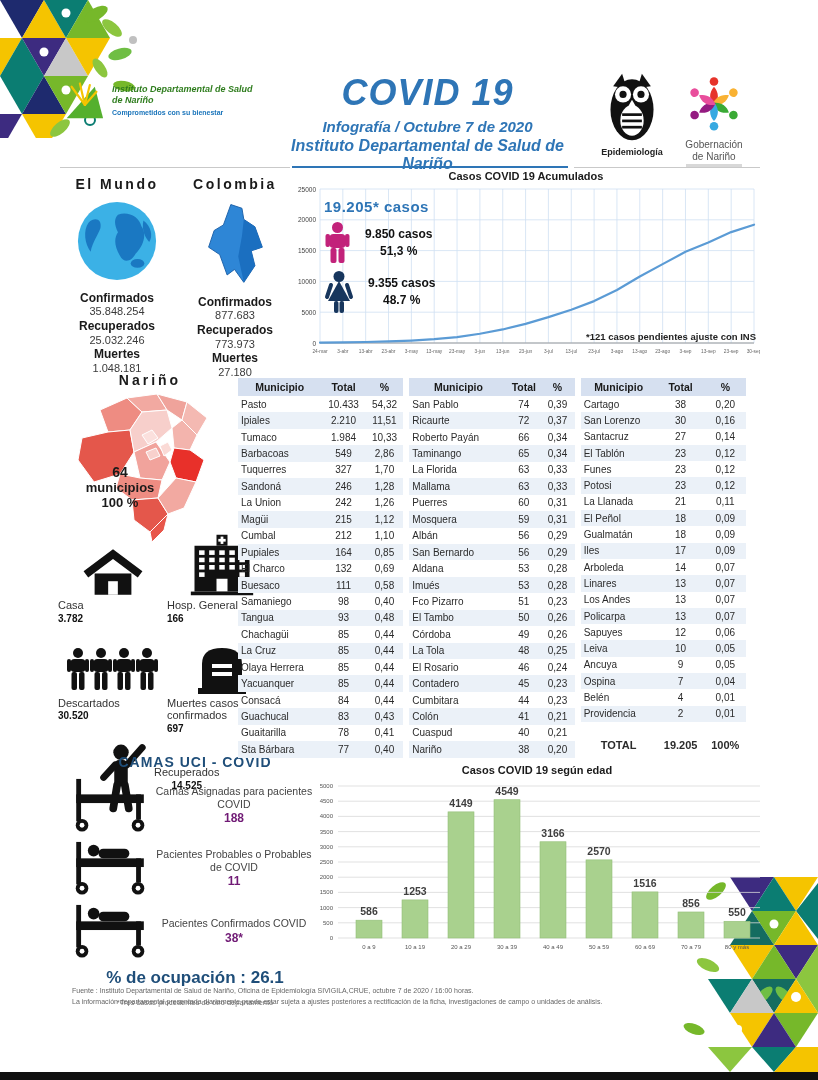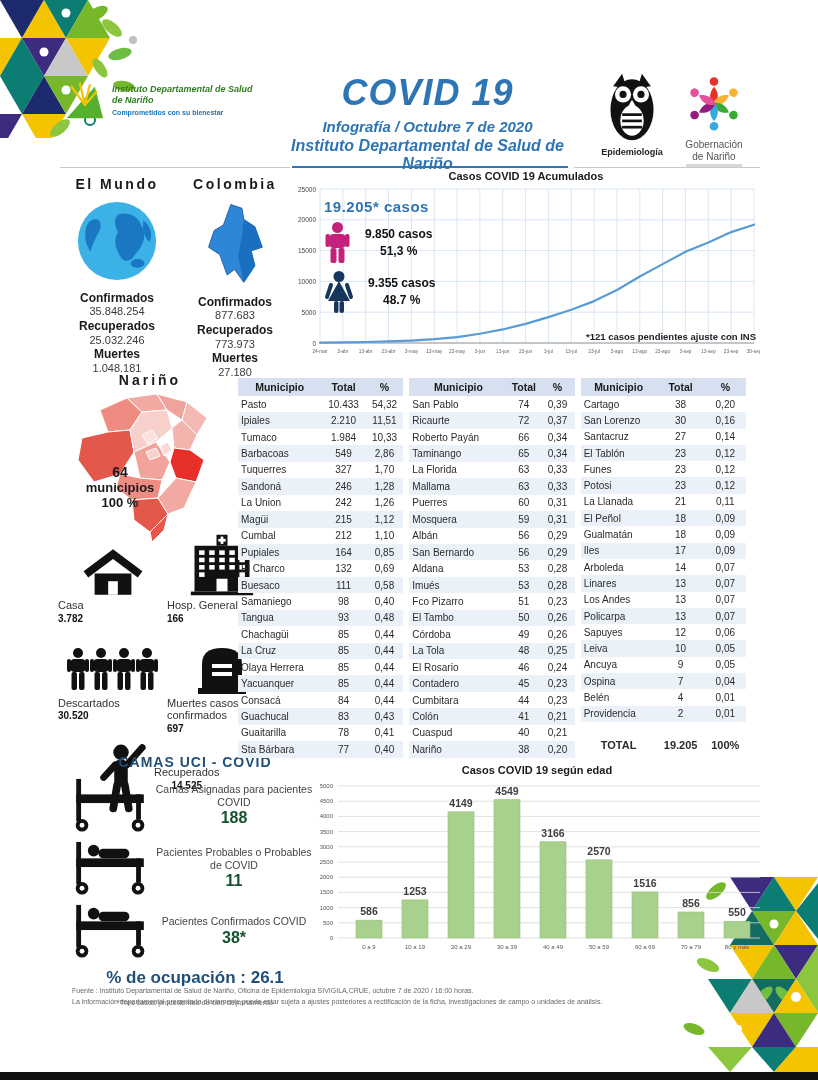--- a/index.html
+++ b/index.html
@@ -49,21 +49,21 @@
   .recup-row { display:flex; align-items:center; margin-top:6px; padding-left:34px; }
   .recup-text { text-align:center; margin-left:4px; }
 
   
   .uci { position:absolute; left:72px; top:754px; width:246px; }
   .uci-title { text-align:center; font-size:14px; font-weight:bold; color:#1f4e79; letter-spacing:1px; }
   .uci-item { display:flex; align-items:center; margin-top:7px; }
   .uci-item svg { flex:0 0 auto; }
   .uci-text { flex:1; text-align:center; }
   .uci-label { font-size:10.5px; color:#444; line-height:1.2; }
-  .uci-value { font-size:16px; font-weight:bold; color:#14532d; margin-top:1px; }
+  .uci-value { font-size:12px; font-weight:bold; color:#701a75; margin-top:1px; }
   .uci-occup { text-align:center; font-size:17px; font-weight:bold; color:#1f4e79; margin-top:9px; }
   .uci-note { text-align:center; font-size:7.5px; color:#777; margin-top:10px; }
 
   
   .linechart { position:absolute; left:292px; top:170px; width:468px; height:204px; }
   .chart-title { text-align:center; font-size:11px; font-weight:bold; color:#1a1a1a; }
   .lc-svg { position:absolute; left:0; top:15px; }
   .lc-legend { position:absolute; left:32px; top:28px; }
   .lc-total { font-size:15px; font-weight:bold; color:#2e75b6; letter-spacing:0.5px; }
   .lc-row { display:flex; align-items:center; margin-top:7px; }

